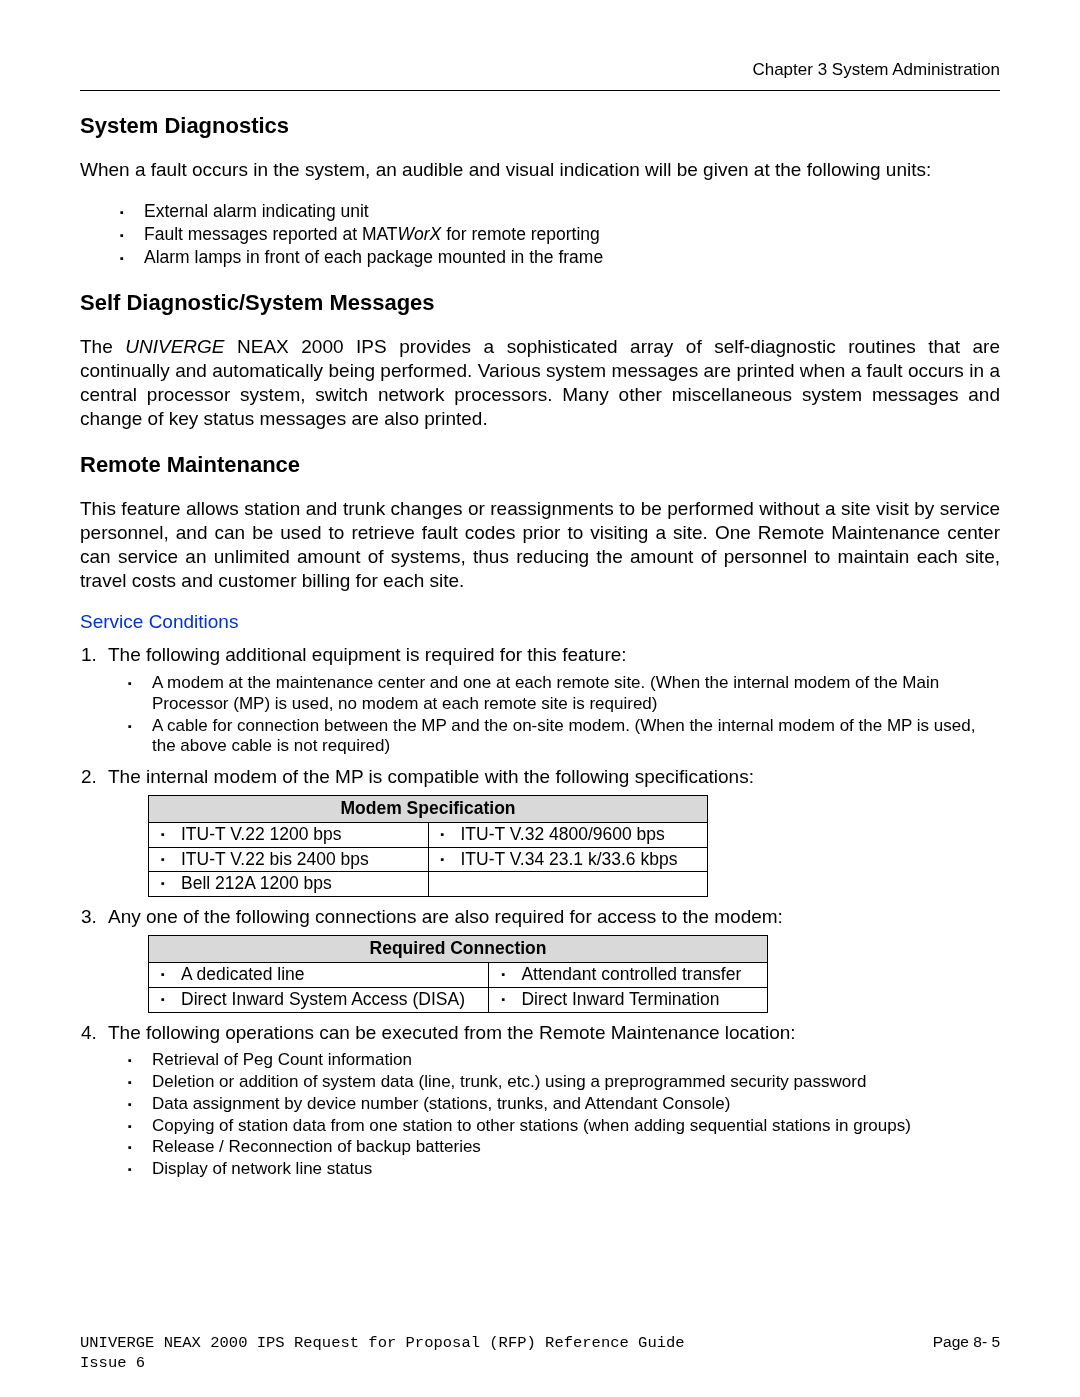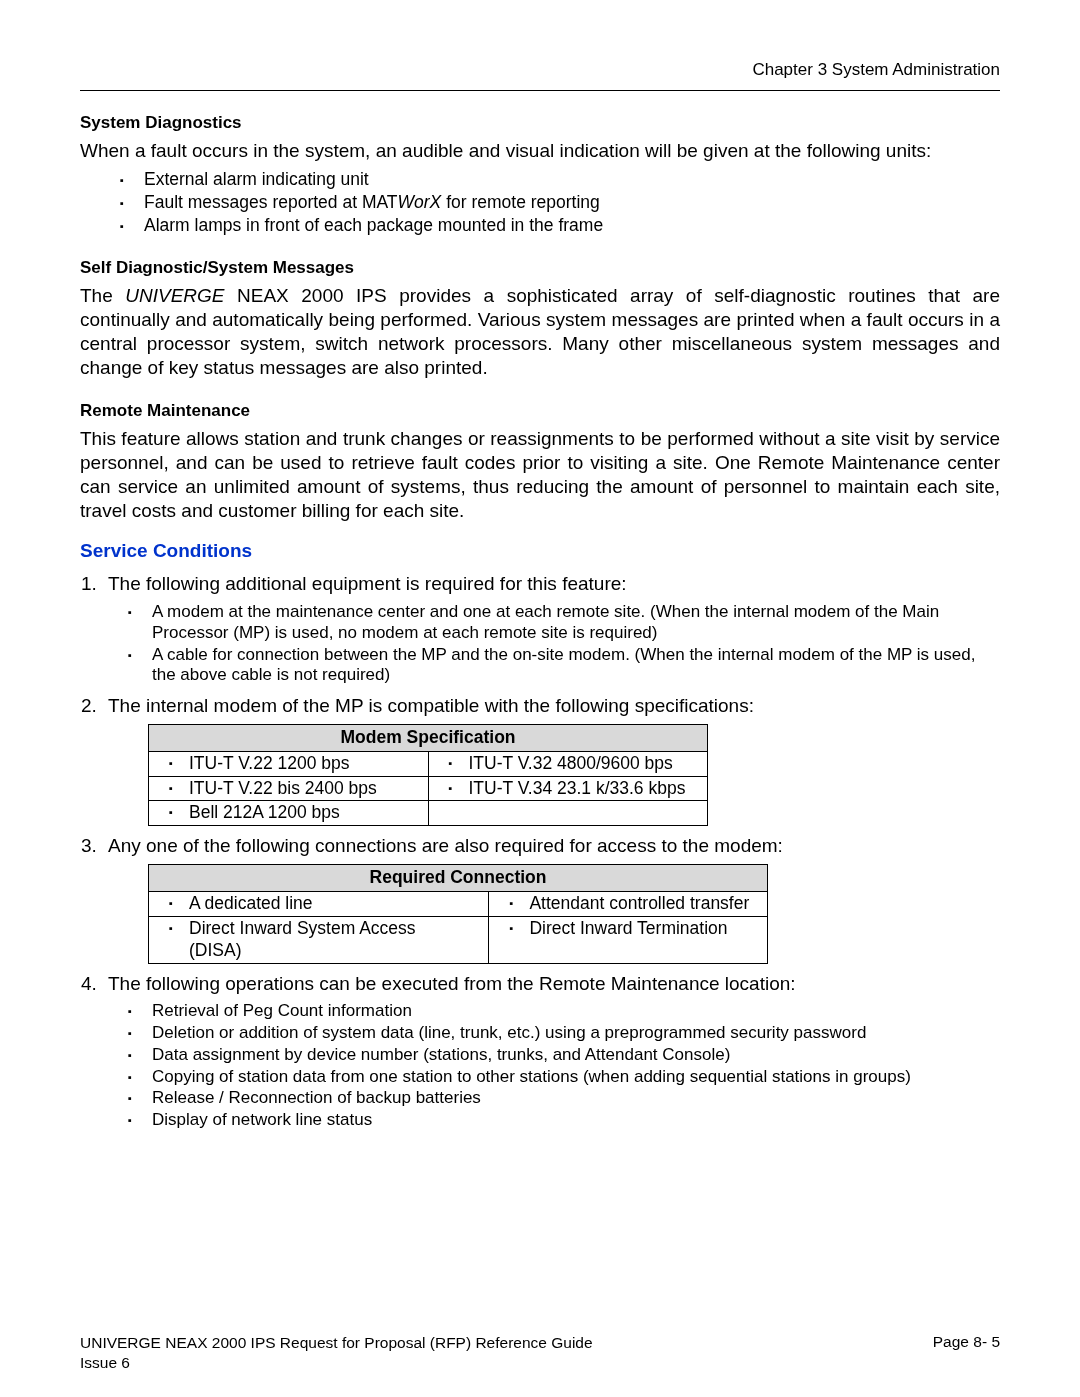--- a/index.html
+++ b/index.html
@@ -20,27 +20,27 @@
     text-align: right;
     font-size: 17px;
     margin-bottom: 10px;
   }
   .hr {
     border: none;
     border-top: 1px solid #000;
     margin: 0 0 20px 0;
   }
   h2.sec {
-    font-size: 17px;
+    font-size: 22px;
     font-weight: bold;
     margin: 22px 0 6px 0;
   }
   p.body {
     font-size: 19px;
-    margin: 6px 0;
+    margin: 19px 0;
     text-align: justify;
     line-height: 1.25;
   }
   .italic { font-style: italic; }
   .sc { font-variant: small-caps; }
   ul.sq {
     list-style: none;
     margin: 4px 0 4px 40px;
     padding: 0;
   }
@@ -84,40 +84,40 @@
   ul.sub > li::before {
     content: "▪";
     position: absolute;
     left: 0;
     top: 0;
     font-size: 11px;
     line-height: 21px;
   }
   .subhead {
     color: #0033cc;
-    font-weight: bold;
+    font-weight: normal;
     font-size: 19px;
     margin: 18px 0 6px 0;
   }
   table.spec {
     border-collapse: collapse;
     margin: 6px 0 6px 40px;
     font-size: 17.5px;
     width: 600px;
   }
   table.spec th {
     background: #d9d9d9;
     border: 1px solid #000;
     padding: 2px 20px;
     font-weight: bold;
     text-align: center;
   }
   table.spec td {
     border: 1px solid #000;
-    padding: 1px 16px;
+    padding: 1px 8px;
     vertical-align: top;
     margin-left: 12px;
   }
   table.spec td .cell {
     position: relative;
     padding-left: 24px;
   }
   table.spec td .cell::before {
     content: "▪";
     position: absolute;
@@ -128,21 +128,21 @@
   }
   .footer {
     position: absolute;
     left: 80px;
     right: 80px;
     bottom: 24px;
     font-size: 15.5px;
     display: flex;
     justify-content: space-between;
   }
-  .footer .left { line-height: 1.3; }
+  .footer .left { line-height: 1.3; font-family: Liberation Mono, monospace; }
   .footer .right { text-align: center; }
   .ftitle .sc2 { font-variant: small-caps; }
 </style>
 </head>
 <body>
 
 <div class="page">
 
   <div class="header-right">Chapter 3   System Administration</div>
   <hr class="hr">

